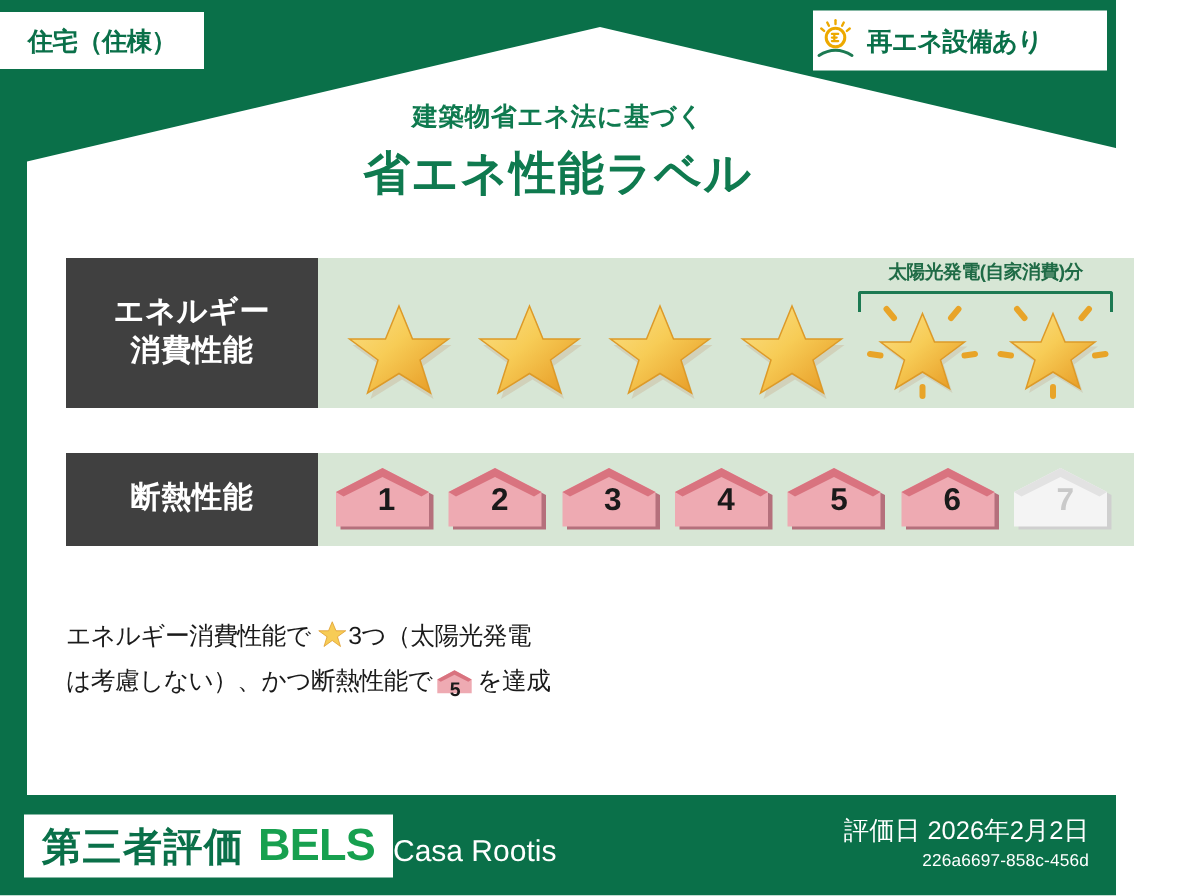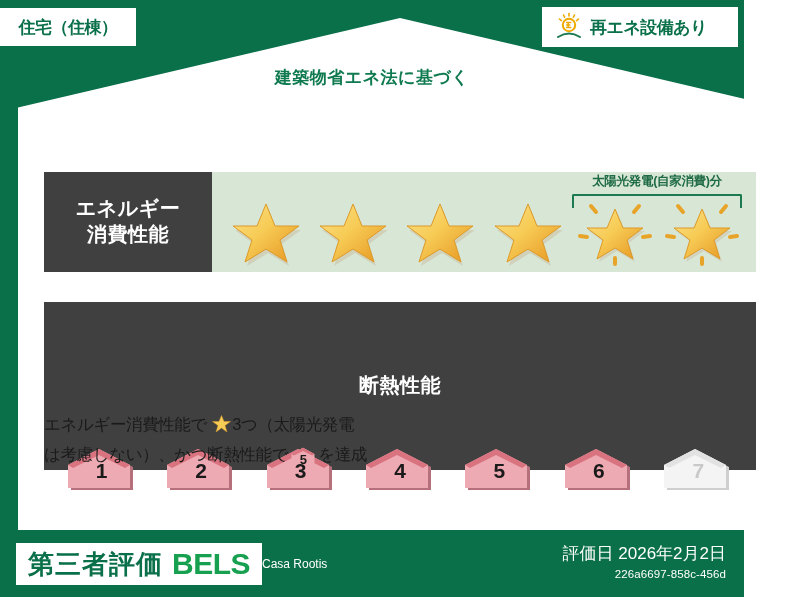--- a/index.html
+++ b/index.html
@@ -31,21 +31,21 @@
     display: flex; align-items: center; justify-content: center;
     color: #0a7049; font-weight: bold; font-size: 17px;
     letter-spacing: -0.5px;
     z-index: 6;
   }
   .renew-badge {
     position: absolute; right: 6px; top: 7px;
     width: 196px; height: 40px;
     background: #ffffff;
     display: flex; align-items: center; gap: 6px;
-    padding-left: 12px;
+    padding-left: 0;
     z-index: 6;
   }
   .renew-badge .rb-text {
     color: #0a7049; font-weight: bold; font-size: 17px;
     letter-spacing: -0.5px;
   }
   .solar-ico { width: 30px; height: 30px; flex: 0 0 30px; }
 
   
   .title-wrap {
@@ -60,21 +60,21 @@
     color: #0f7a4f; font-size: 31px; font-weight: bold;
     letter-spacing: 1px; margin-top: 6px;
   }
 
   
   .perf-row {
     position: absolute; left: 44px; width: 712px;
     display: flex; z-index: 5;
   }
   #row-energy { top: 172px; height: 100px; }
-  #row-insul  { top: 302px; height: 62px; flex-direction: column; }
+  #row-insul  { top: 302px; height: 62px; }
 
   .perf-label {
     flex: 0 0 168px;
     background: #404040;
     color: #ffffff;
     display: flex; flex-direction: column;
     align-items: center; justify-content: center;
     font-weight: bold; font-size: 20px;
     line-height: 1.28; letter-spacing: 0.5px;
   }
@@ -171,21 +171,21 @@
   .bels-jp {
     color: #0a7049; font-size: 26px; font-weight: bold;
     letter-spacing: 1px;
   }
   .bels-en {
     color: #17a04f; font-size: 30px; font-weight: bold;
     margin-left: 9px; letter-spacing: -0.5px;
   }
   .bldg-name {
     position: absolute; left: 262px; top: 24px;
-    color: #ffffff; font-size: 12px;
+    color: #ffffff; font-size: 20px;
   }
   .foot-right {
     position: absolute; right: 18px; top: 9px;
     text-align: right; color: #ffffff;
   }
   .foot-date { font-size: 17px; letter-spacing: 0px; }
   .foot-id { font-size: 11.5px; margin-top: 3px; letter-spacing: 0.1px; }
 </style>
 </head>
 <body>
@@ -212,20 +212,21 @@
         <path d="M12.6 10.6 h4.2 M12.6 13 h3.2 M12.6 15.4 h4.2" stroke="#eda900" stroke-width="1.5" stroke-linecap="round"></path>
         <path d="M14.2 10.6 v4.8" stroke="#eda900" stroke-width="1.5"></path>
         <path d="M4 25 Q15 18 26 25" fill="none" stroke="#1c7a52" stroke-width="2" stroke-linecap="round"></path>
       </svg>
     </span>
     <span class="rb-text">再エネ設備あり</span>
   </div>
 
   <div class="title-wrap">
     <div class="title-sub">建築物省エネ法に基づく</div>
+    <div class="title-main">省エネ性能ラベル</div>
   </div>
 
   <div class="perf-row" id="row-energy">
     <div class="perf-label">
       <span>エネルギー</span>
       <span>消費性能</span>
     </div>
     <div class="perf-body">
 
       <div class="solar-caption">太陽光発電(自家消費)分</div>

